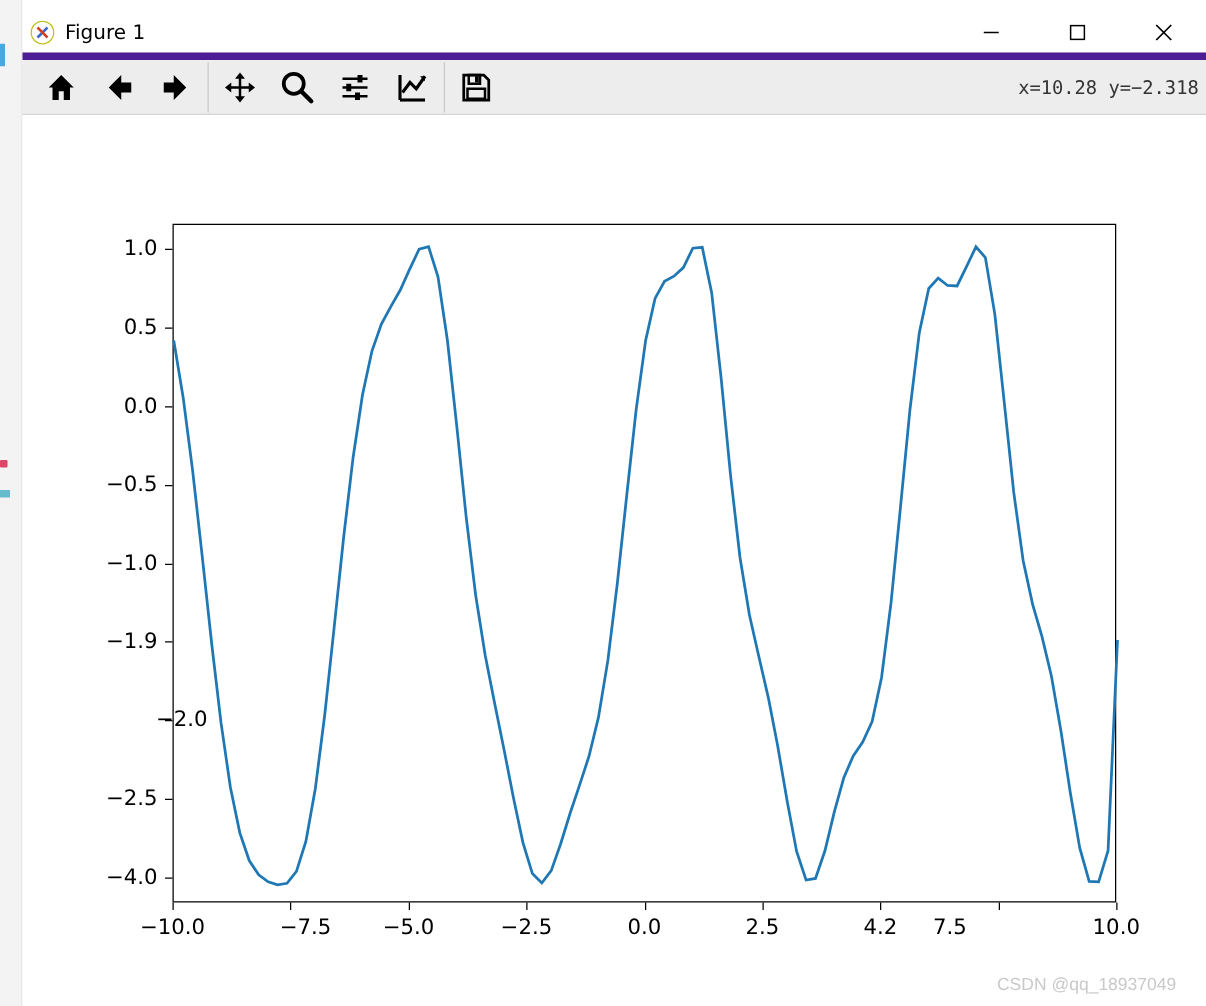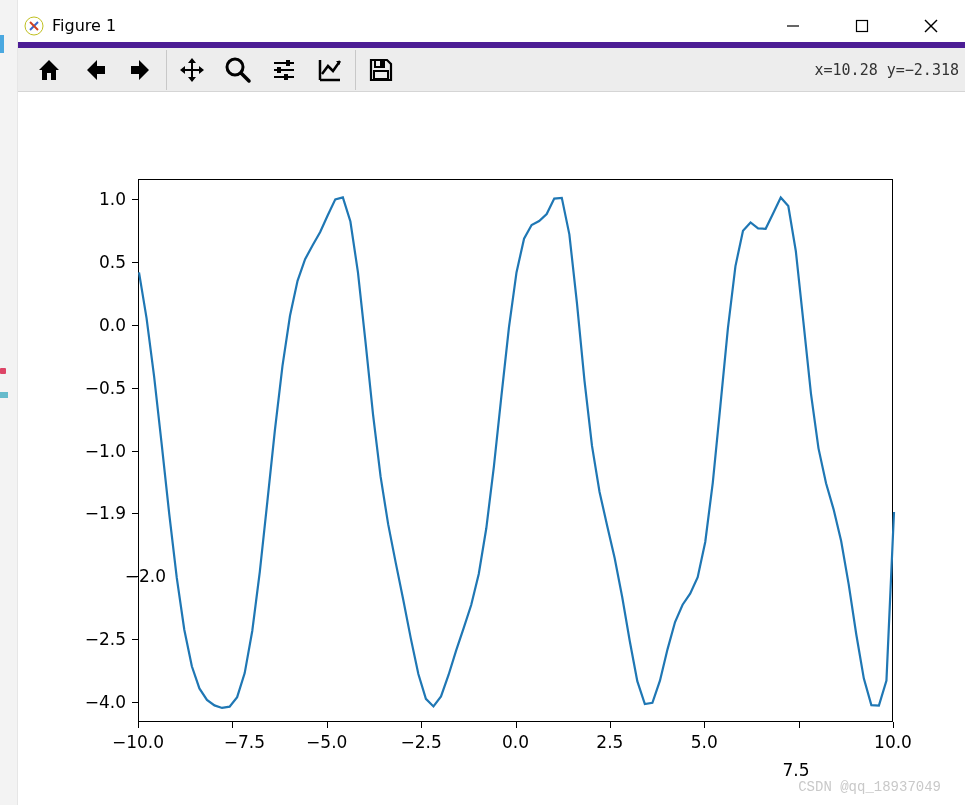--- a/index.html
+++ b/index.html
@@ -68,21 +68,21 @@
     font-size: 15px; color: #333;
   }
 
   .fig-area {
     position: absolute; left: 18px; top: 92px; right: 0; bottom: 0;
     background: #fff;
   }
   .watermark {
     position: absolute; right: 24px; bottom: 10px;
     font-size: 14px; color: #c9c9c9;
-    font-family: Liberation Mono, monospace;
+    font-family: Liberation Sans, sans-serif;
   }
   .chart-title {
     position: absolute; left: 0; right: 0; top: 52px;
     text-align: center; font-size: 20px; color: #000;
   }
   .axes {
     position: absolute;
     left: 120px; top: 87px;
     width: 755px; height: 543px;
     border: 1.2px solid #000;
@@ -205,23 +205,23 @@
       <div class="tick-x" style="left: 214.375px; top: 640px; margin-left: 12px;">−7.5</div>
       <div class="xtick-mark" style="left: 308.75px; top: 630px;"></div>
       <div class="tick-x" style="left: 308.75px; top: 640px;">−5.0</div>
       <div class="xtick-mark" style="left: 403.125px; top: 630px;"></div>
       <div class="tick-x" style="left: 403.125px; top: 640px;">−2.5</div>
       <div class="xtick-mark" style="left: 497.5px; top: 630px;"></div>
       <div class="tick-x" style="left: 497.5px; top: 640px;">0.0</div>
       <div class="xtick-mark" style="left: 591.875px; top: 630px;"></div>
       <div class="tick-x" style="left: 591.875px; top: 640px;">2.5</div>
       <div class="xtick-mark" style="left: 686.25px; top: 630px;"></div>
-      <div class="tick-x" style="left: 686.25px; top: 640px;">5.0</div>
+      <div class="tick-x" style="left: 686.25px; top: 640px;">4.2</div>
       <div class="xtick-mark" style="left: 780.625px; top: 630px;"></div>
-      <div class="tick-x" style="left: 778px; top: 640px; margin-top: 28px;">7.5</div>
+      <div class="tick-x" style="left: 742px; top: 640px;">7.5</div>
       <div class="xtick-mark" style="left: 875px; top: 630px;"></div>
       <div class="tick-x" style="left: 875px; top: 640px;">10.0</div>
     </div>
   <div id="yticks">
       <div class="ytick-mark" style="left: 114px; top: 609.889px;"></div>
       <div class="tick-y" style="right: 839px; top: 609.889px;">−4.0</div>
       <div class="ytick-mark" style="left: 114px; top: 547.042px;"></div>
       <div class="tick-y" style="right: 839px; top: 547.042px;">−2.5</div>
       <div class="ytick-mark" style="left: 114px; top: 484.194px;"></div>
       <div class="tick-y" style="right: 799px; top: 484.194px; text-align: right;">−2.0</div>

